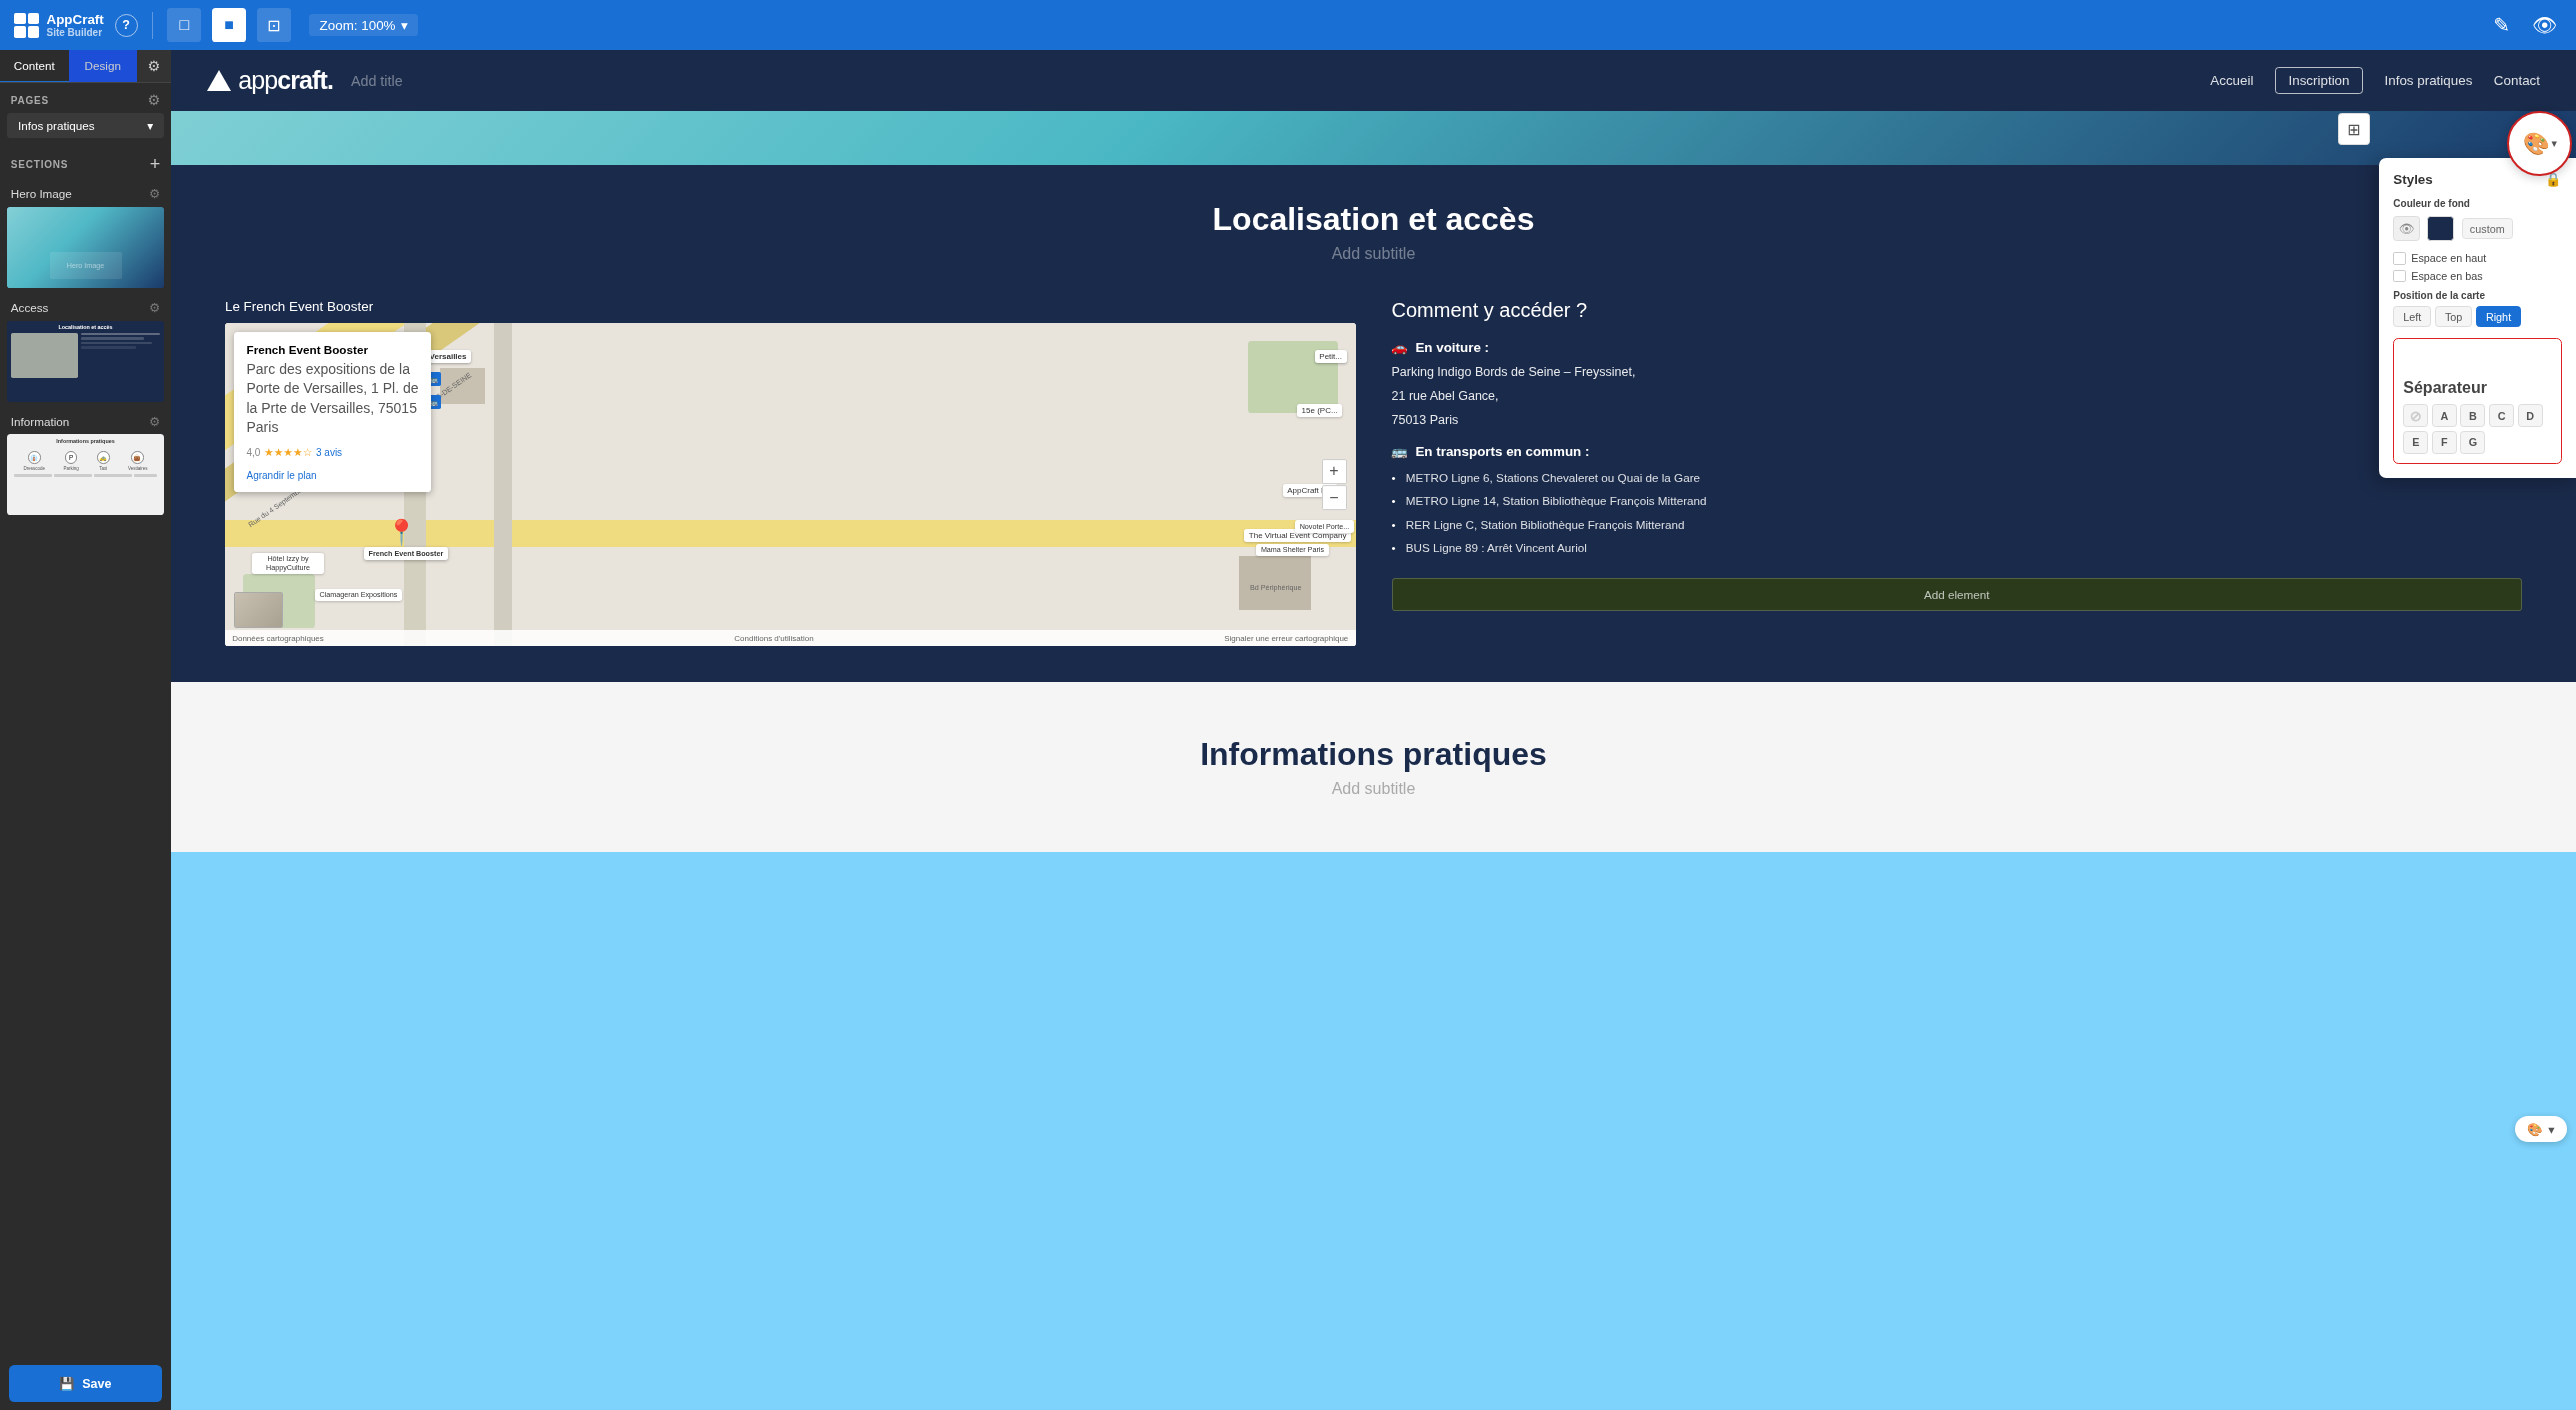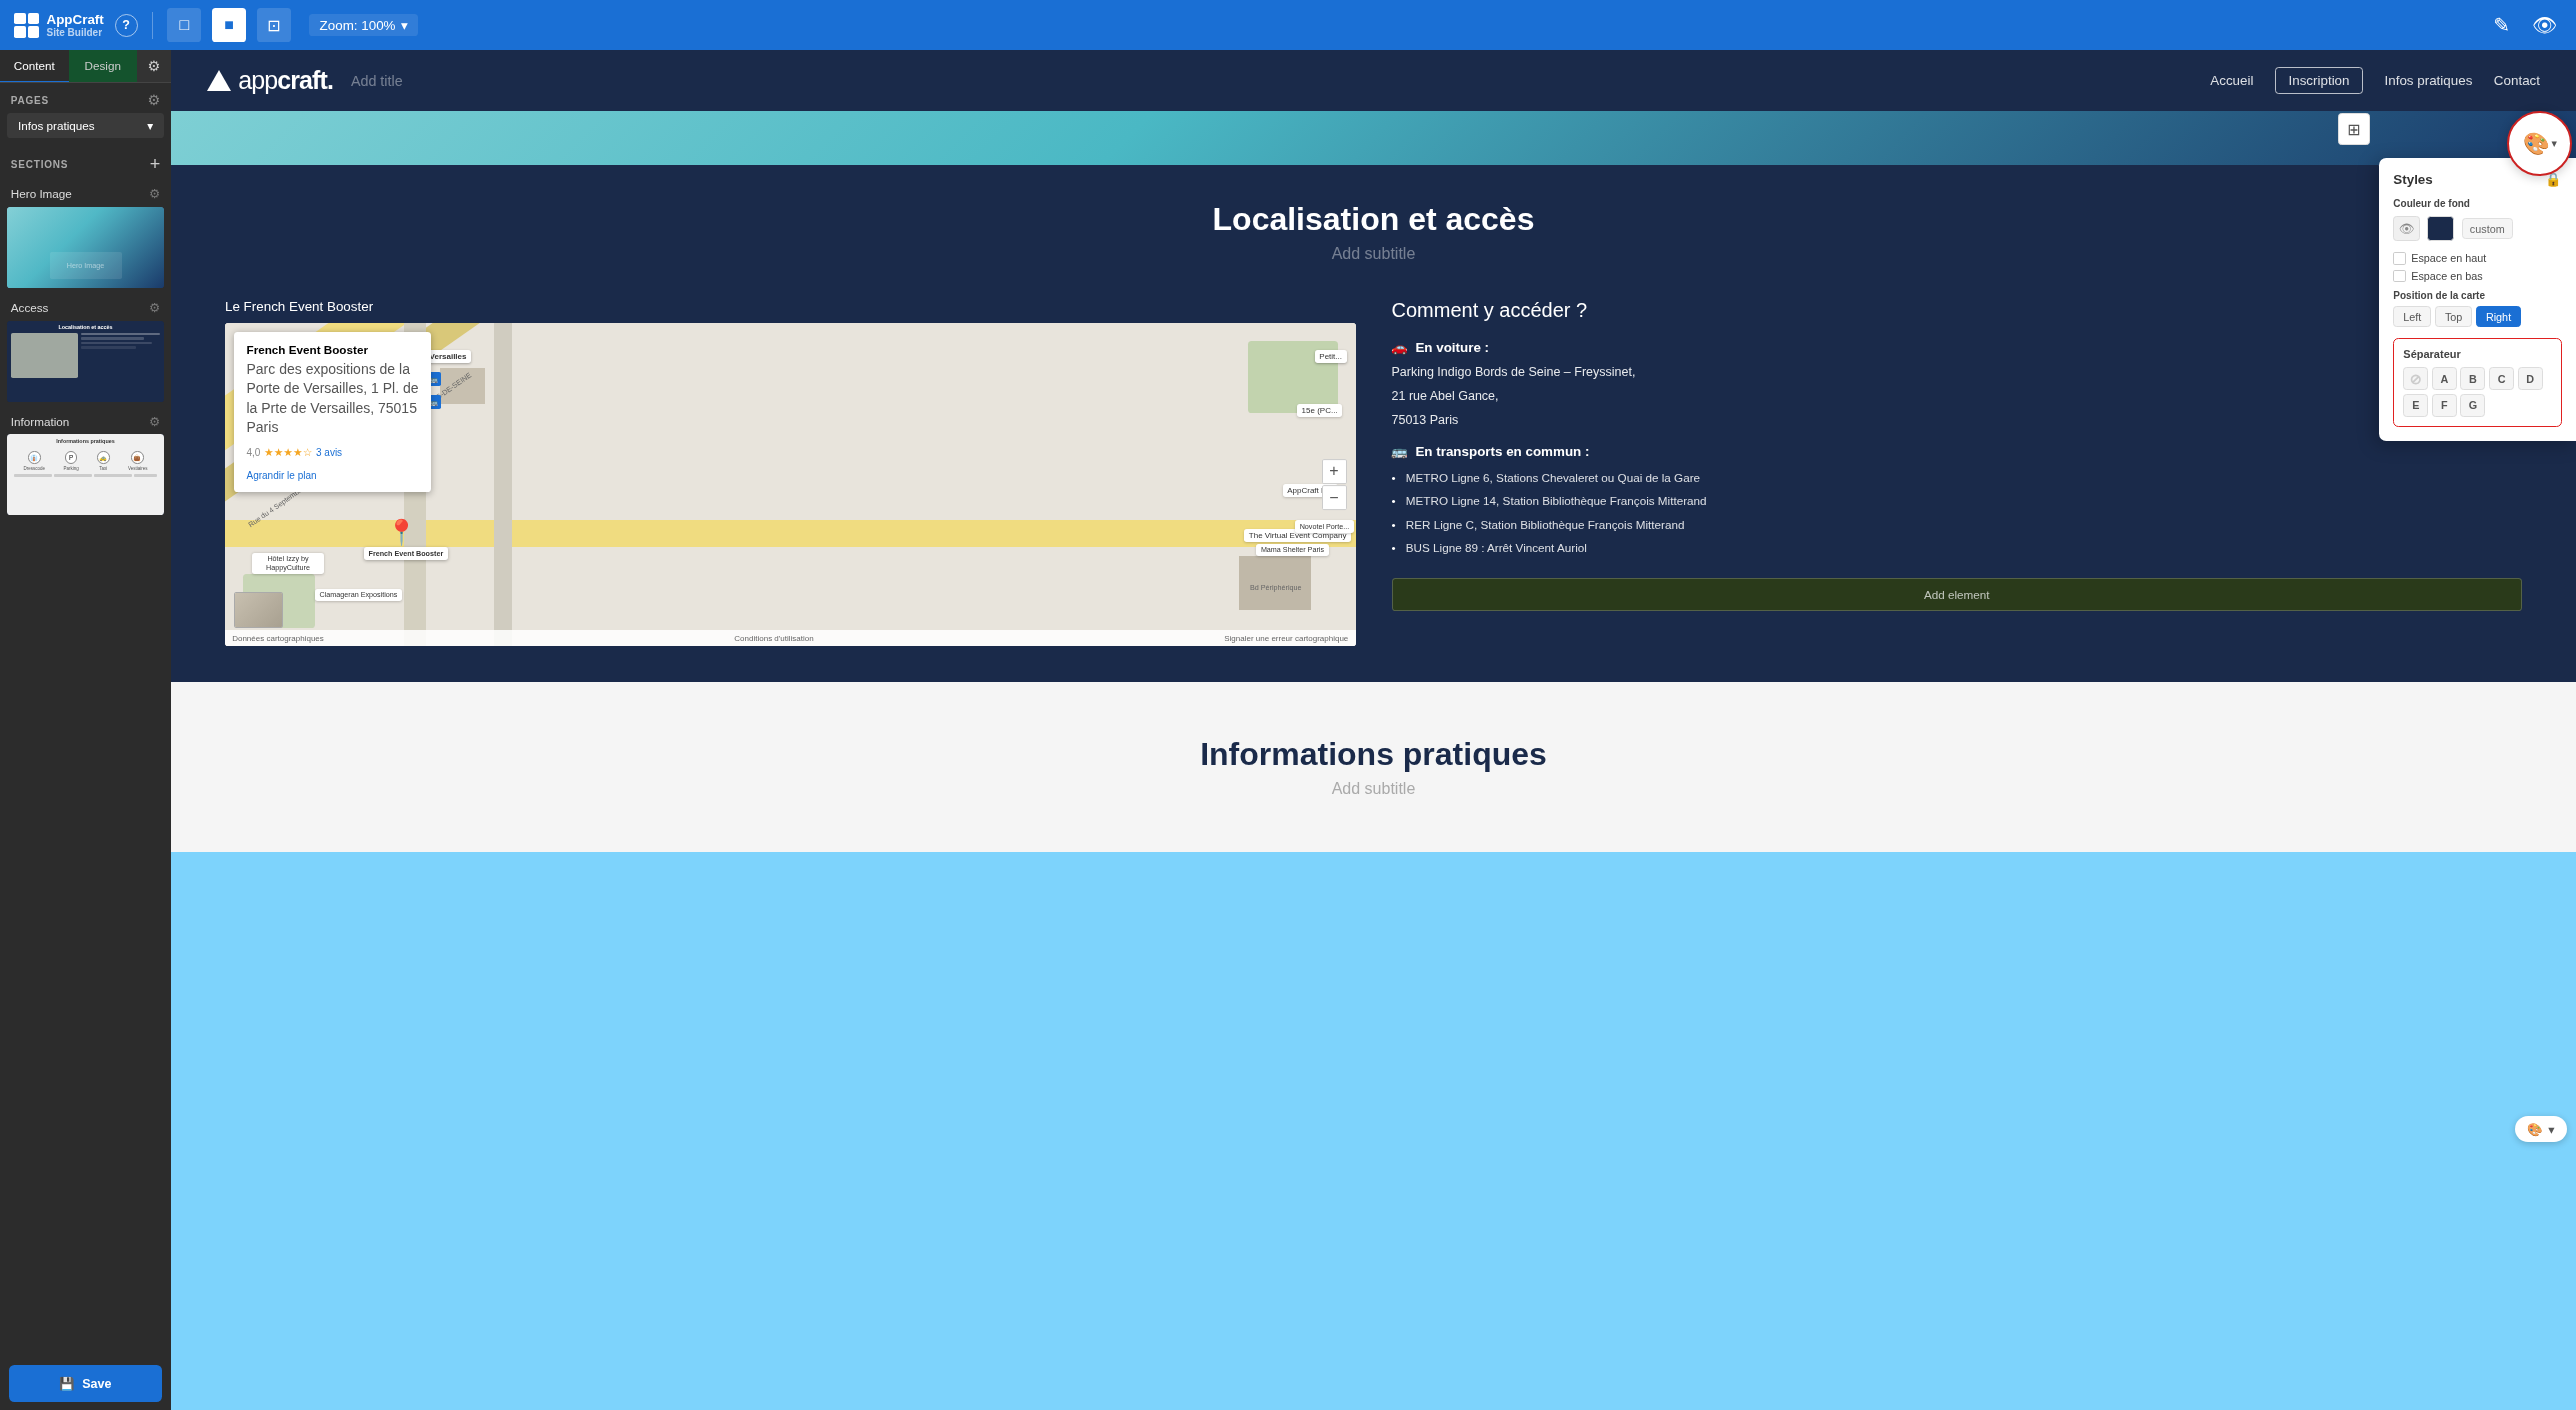--- a/index.html
+++ b/index.html
@@ -20,21 +20,21 @@
     .topbar-zoom { display: flex; align-items: center; gap: 5.4px; color: white; font-size: 13.4px; margin-left: 7.2px; background: rgba(255,255,255,0.1); border-radius: 3.6px; padding: 3.6px 10.8px; cursor: pointer; }
     .topbar-right { margin-left: auto; display: flex; gap: 9px; }
     .topbar-right-btn { background: none; border: none; color: white; font-size: 20px; cursor: pointer; width: 34px; height: 34px; display: flex; align-items: center; justify-content: center; }
 
     
     .main-layout { display: flex; height: calc(1411px - 50px); }
 
     
     .sidebar { width: 171px; background: #2c2c2c; display: flex; flex-direction: column; flex-shrink: 0; overflow-y: auto; }
     .sidebar-tabs { display: flex; border-bottom: 0.9px solid #444; }
-    .sidebar-tab { flex: 1; padding: 9px; text-align: center; color: #ccc; font-size: 11.7px; cursor: pointer; background: #14532d; }
+    .sidebar-tab { flex: 1; padding: 9px; text-align: center; color: #ccc; font-size: 11.7px; cursor: pointer; background: #1d4ed8; }
     .sidebar-tab.active { background: #2c2c2c; color: white; border-bottom: 1.8px solid #1a6fd4; }
     .sidebar-tab-icon { background: #333; border: none; color: #ccc; width: 34px; display: flex; align-items: center; justify-content: center; cursor: pointer; }
 
     .sidebar-section-header { display: flex; align-items: center; justify-content: space-between; padding: 9px 10.8px 5.4px; color: #aaa; font-size: 10px; font-weight: 700; letter-spacing: 0.08em; text-transform: uppercase; }
     .sidebar-section-header .icon-btn { color: #888; background: none; border: none; cursor: pointer; font-size: 14.3px; }
 
     .pages-dropdown { display: flex; align-items: center; justify-content: space-between; padding: 5.4px 10.8px; background: #3a3a3a; border-radius: 3.6px; margin: 0 7.2px 7.2px; color: white; font-size: 11.7px; cursor: pointer; }
 
     .sections-header { display: flex; align-items: center; justify-content: space-between; padding: 9px 10.8px 5.4px; color: #aaa; font-size: 10px; font-weight: 700; letter-spacing: 0.08em; text-transform: uppercase; }
     .sections-header .add-btn { color: #ccc; background: none; border: none; cursor: pointer; font-size: 18px; font-weight: 300; }
@@ -117,21 +117,21 @@
 
     .espace-row { display: flex; align-items: center; gap: 5.4px; margin-bottom: 5.4px; font-size: 10.8px; color: #444; }
     .espace-checkbox { width: 12.5px; height: 12.5px; border: 0.9px solid #ccc; border-radius: 1.8px; display: flex; align-items: center; justify-content: center; }
 
     .position-label { font-size: 10px; font-weight: 700; color: #444; margin-bottom: 5.4px; margin-top: 7.2px; }
     .position-btns { display: flex; gap: 3.6px; margin-bottom: 10.8px; }
     .pos-btn { border: 0.9px solid #ddd; background: #f5f5f5; color: #555; font-size: 10.8px; padding: 3.6px 9px; border-radius: 3.6px; cursor: pointer; }
     .pos-btn.active { background: #1a6fd4; color: white; border-color: #1a6fd4; }
 
     .separateur-section { border: 1.8px solid #e02020; border-radius: 5.4px; padding: 9px; margin-top: 3.6px; }
-    .separateur-label { font-size: 11px; font-weight: 700; color: #444; margin-bottom: 7.2px; }
+    .separateur-label { font-size: 16px; font-weight: 700; color: #444; margin-bottom: 7.2px; margin-top: 31px; }
     .separateur-options { display: flex; gap: 3.6px; flex-wrap: wrap; }
     .sep-opt { border: 0.9px solid #ddd; background: #f5f5f5; color: #555; font-size: 10.8px; width: 25px; height: 23px; display: flex; align-items: center; justify-content: center; border-radius: 3.6px; cursor: pointer; font-weight: 600; }
     .sep-opt.none-opt { color: #ccc; font-size: 14.3px; }
 
     .thumb-info-icons { display: flex; justify-content: space-around; padding: 3.6px; }
     .thumb-info-icon { display: flex; flex-direction: column; align-items: center; gap: 1.8px; }
     .thumb-info-icon-circle { width: 12.5px; height: 12.5px; border: 0.9px solid #888; border-radius: 50%; background: white; display: flex; align-items: center; justify-content: center; font-size: 6.3px; }
     .thumb-info-icon-label { font-size: 4.5px; color: #555; }
 
     .map-street-label { position: absolute; font-size: 7.2px; color: #666; font-weight: 500; white-space: nowrap; }

